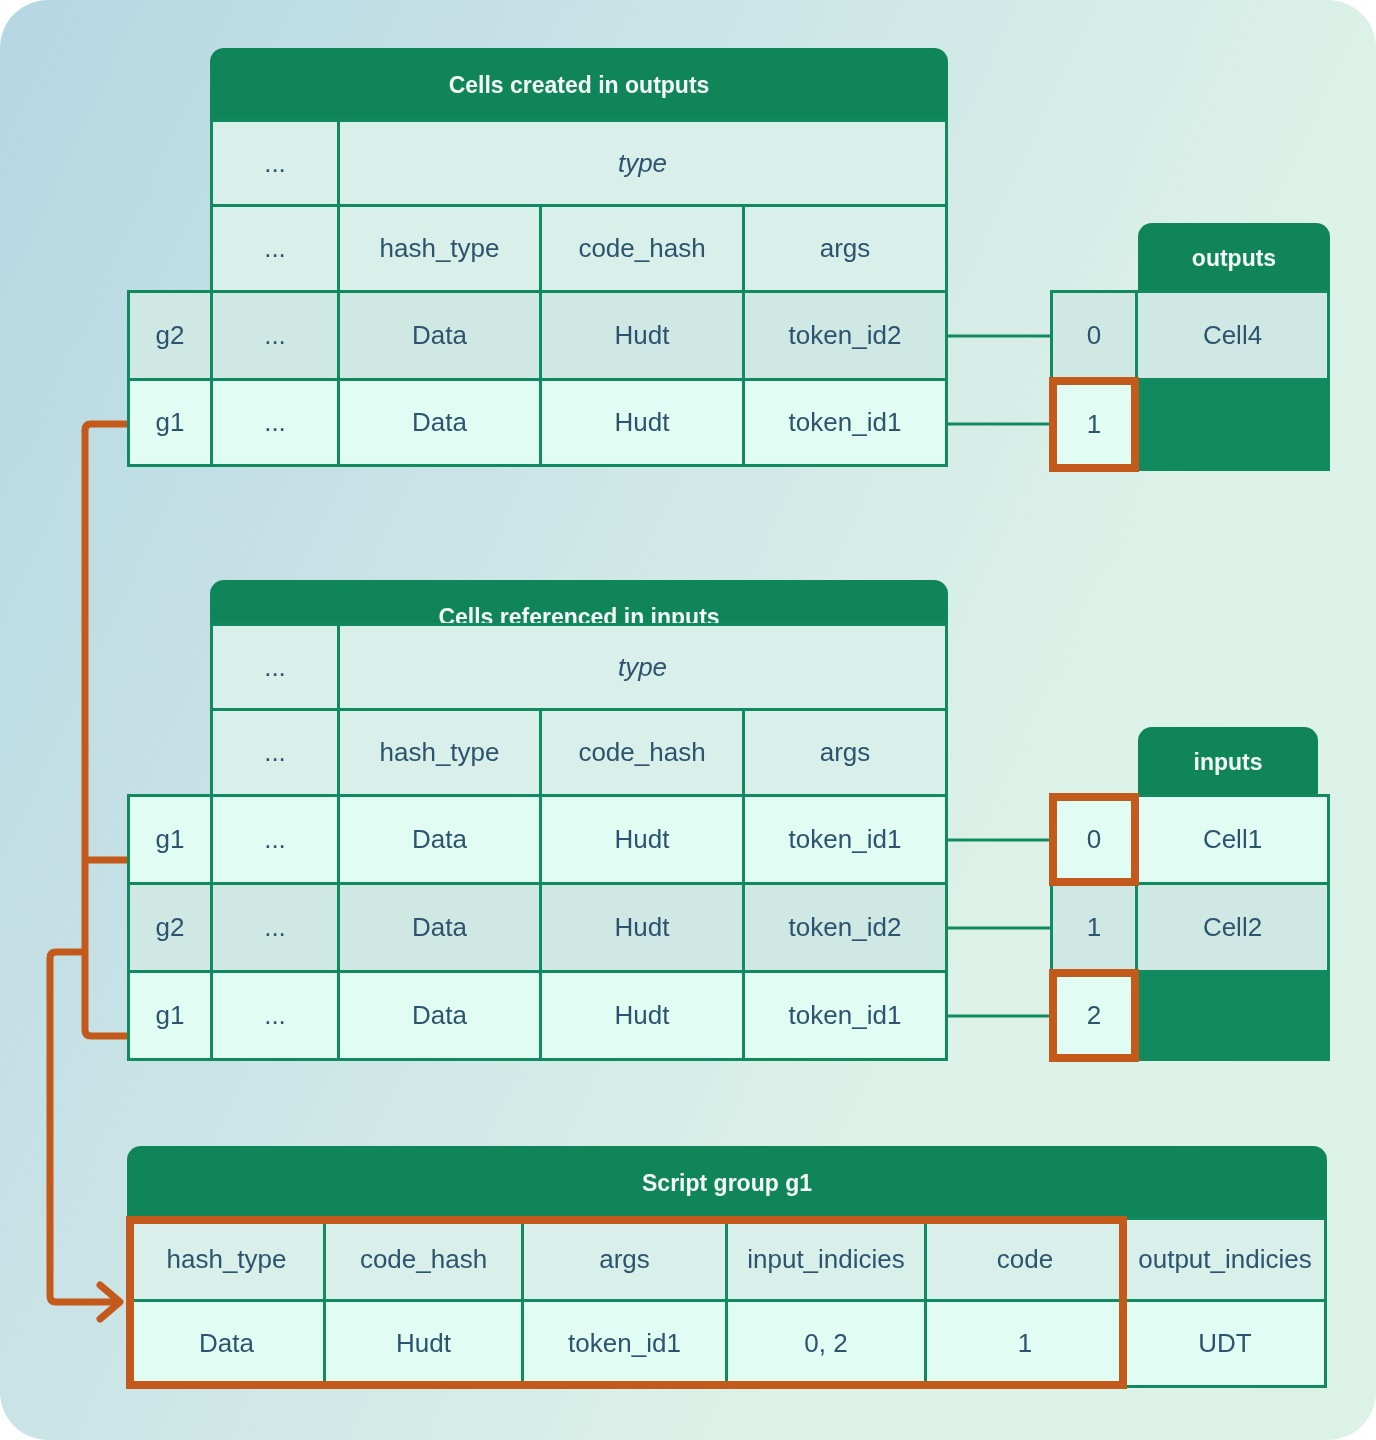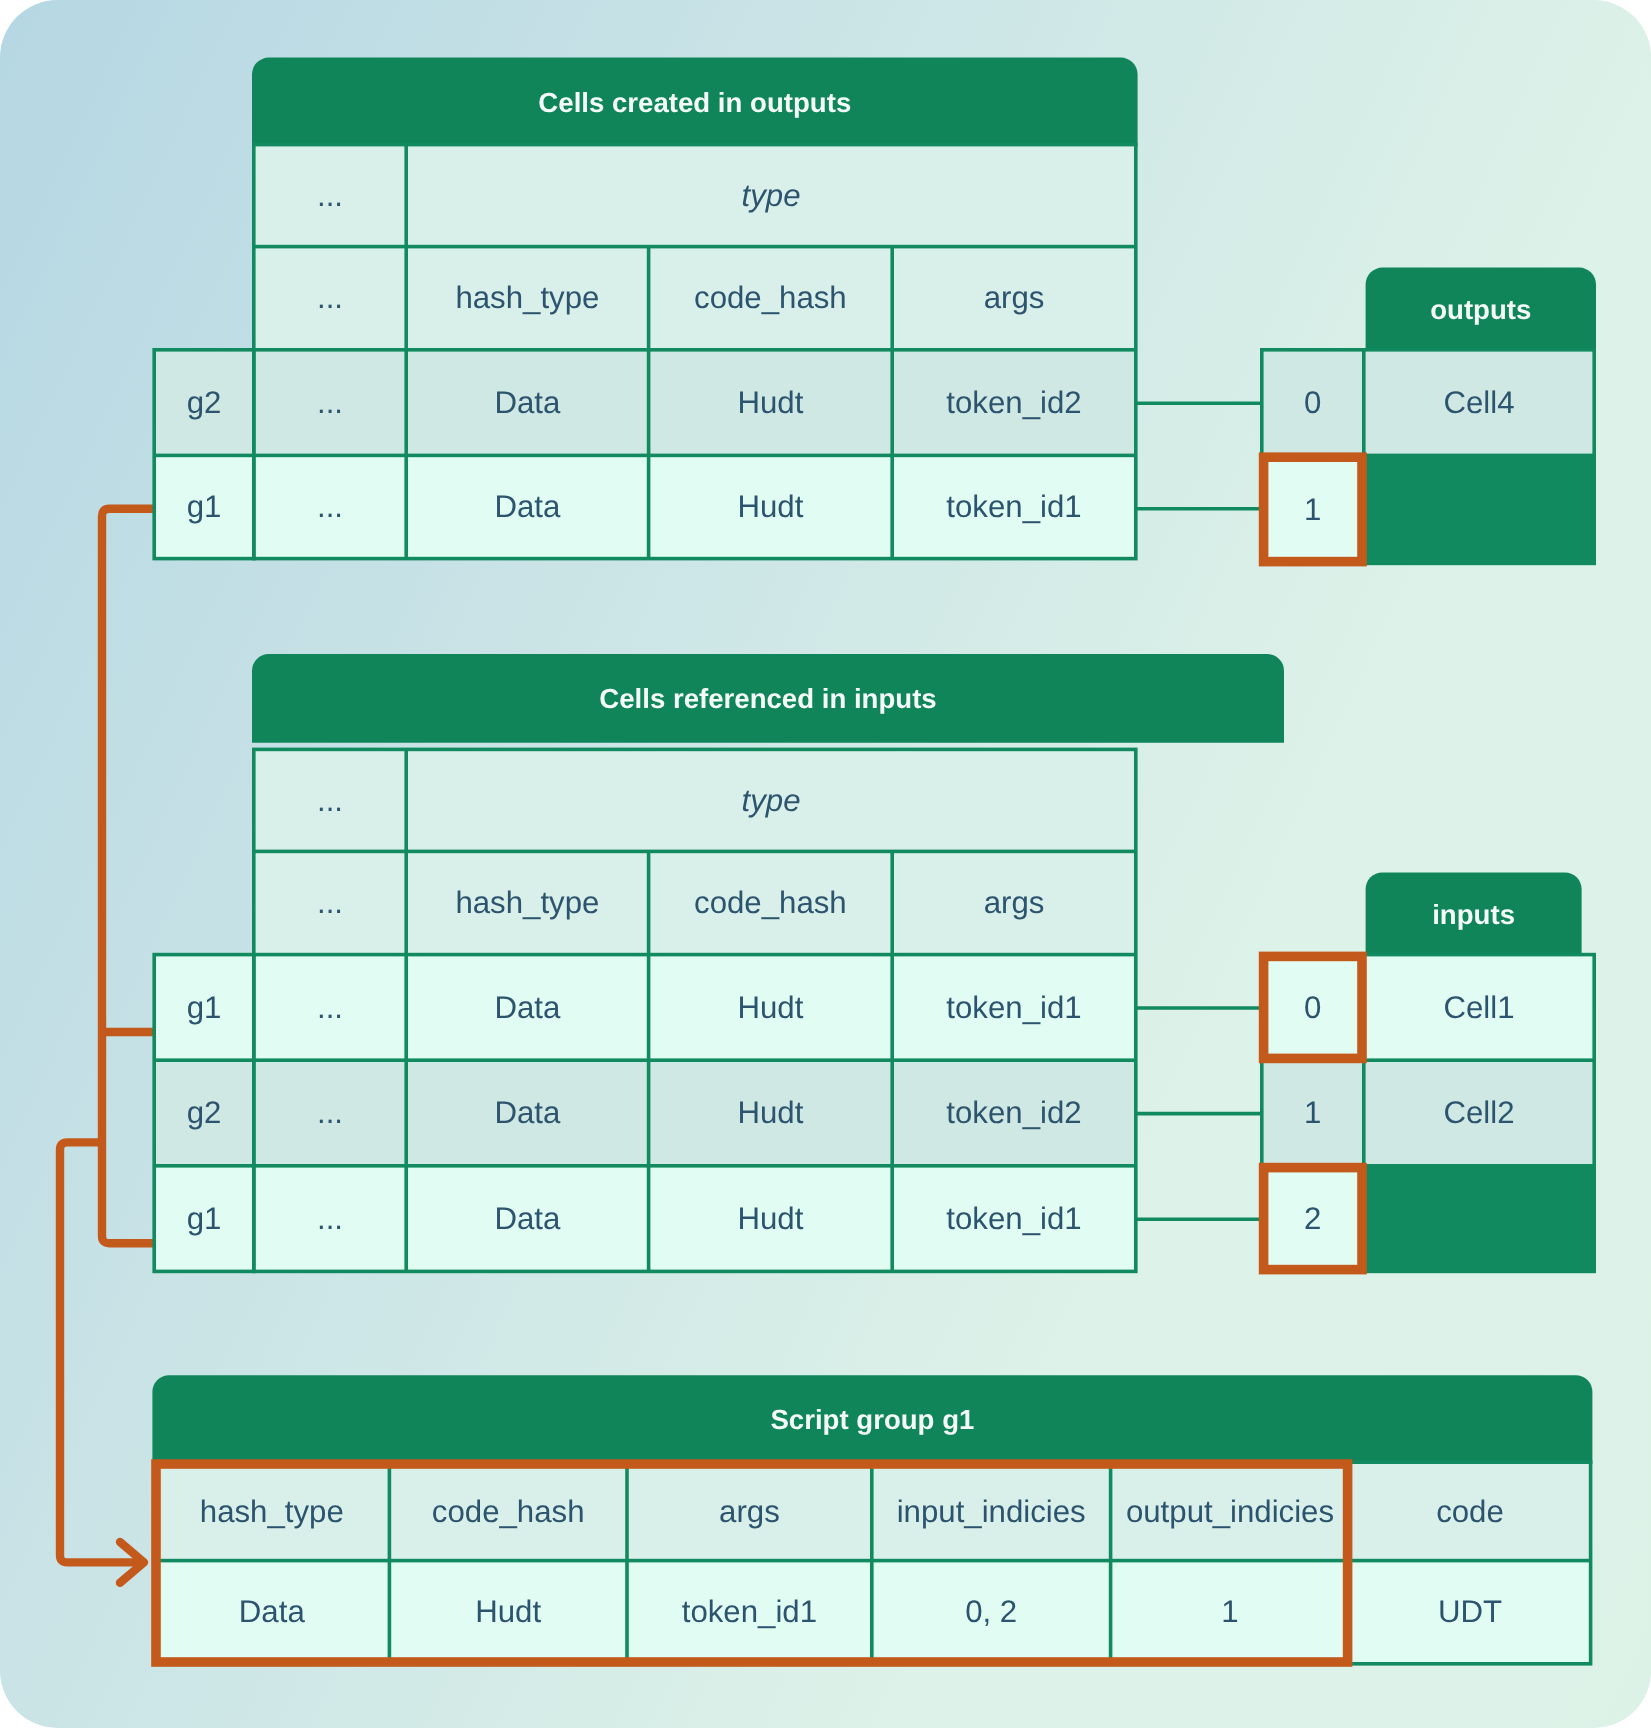--- a/index.html
+++ b/index.html
@@ -85,21 +85,21 @@
   <div class="tbl-title" style="left:1138px;top:223px;width:192px;height:70px">outputs</div>
 
   <div class="grid" style="left:1050px;top:290px;grid-template-columns:82px 189px;grid-template-rows:85px 87px">
     <div class="c dimB">0</div>
     <div class="c dimB">Cell4</div>
     <div class="c hl">1</div>
   </div>
 
   <div class="orange-frame" style="left:1049px;top:377px;width:90px;height:95px"></div>
 
-  <div class="tbl-title" style="left:210px;top:545px;width:860px;height:74px">Cells referenced in inputs</div>
+  <div class="tbl-title" style="left:210px;top:580px;width:738px;height:74px">Cells referenced in inputs</div>
 
   <div class="grid" style="left:210px;top:623px;grid-template-columns:124px 199px 200px 200px;grid-template-rows:82px 83px 85px 85px 85px">
     <div class="c">...</div>
     <div class="c span3">type</div>
 
     <div class="c">...</div>
     <div class="c">hash_type</div>
     <div class="c">code_hash</div>
     <div class="c">args</div>
 
@@ -138,22 +138,22 @@
   <div class="orange-frame" style="left:1049px;top:793px;width:90px;height:93px"></div>
   <div class="orange-frame" style="left:1049px;top:969px;width:90px;height:93px"></div>
 
   <div class="tbl-title" style="left:127px;top:1146px;width:1200px;height:74px">Script group g1</div>
 
   <div class="grid" style="left:127px;top:1217px;grid-template-columns:193px 195px 201px 196px 196px 198px;grid-template-rows:79px 83px">
     <div class="c">hash_type</div>
     <div class="c">code_hash</div>
     <div class="c">args</div>
     <div class="c">input_indicies</div>
+    <div class="c">code</div>
     <div class="c">output_indicies</div>
-    <div class="c">code</div>
 
     <div class="c hl">Data</div>
     <div class="c hl">Hudt</div>
     <div class="c hl">token_id1</div>
     <div class="c hl">0, 2</div>
     <div class="c hl">1</div>
     <div class="c hl">UDT</div>
   </div>
 
   <div class="orange-frame" style="left:126px;top:1216px;width:1001px;height:173px"></div>

